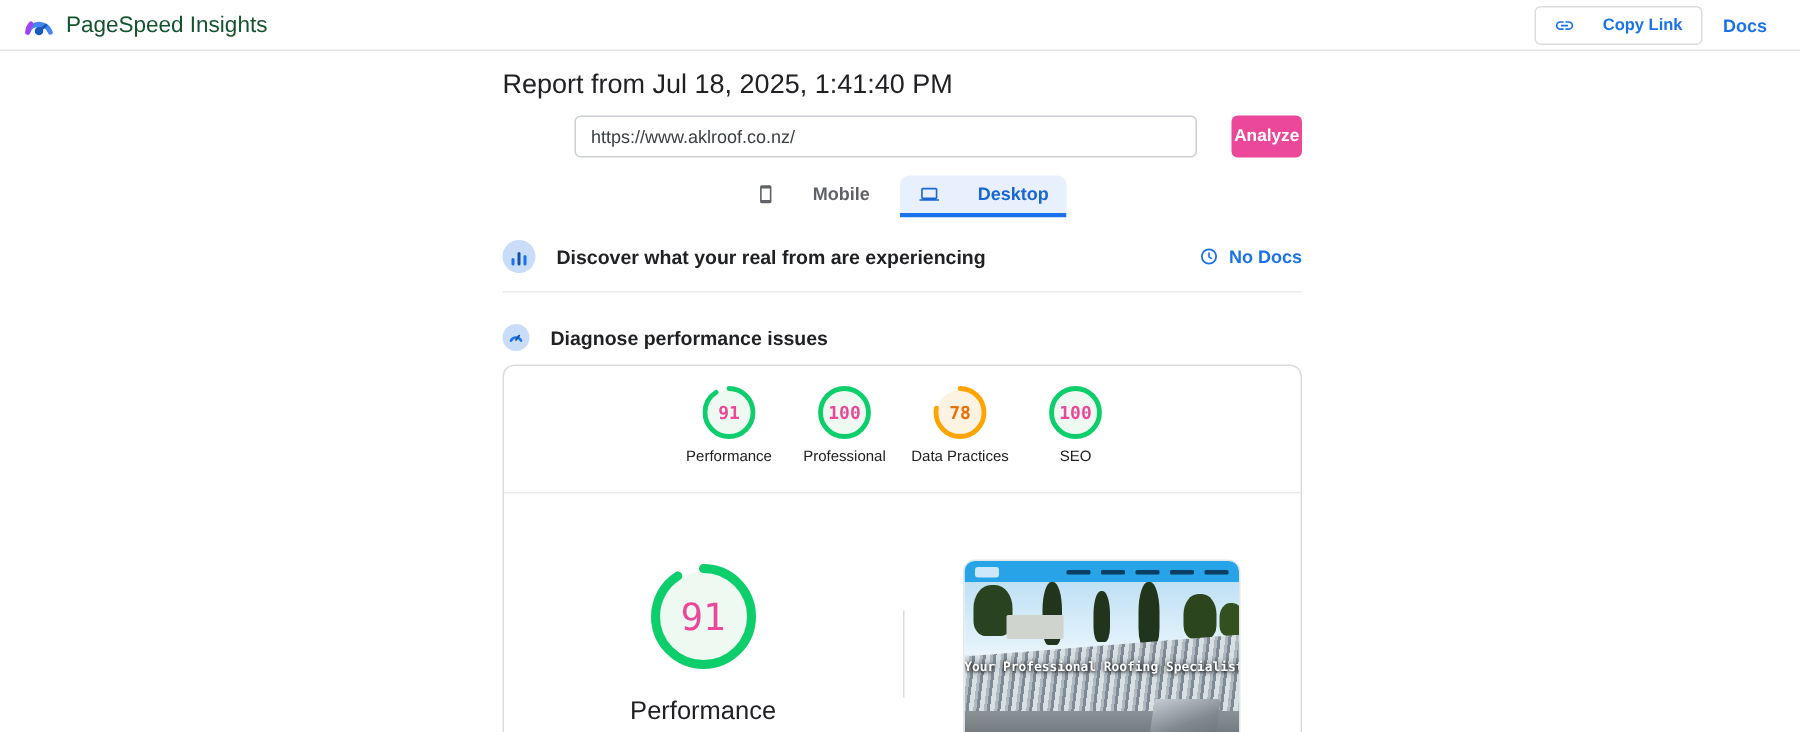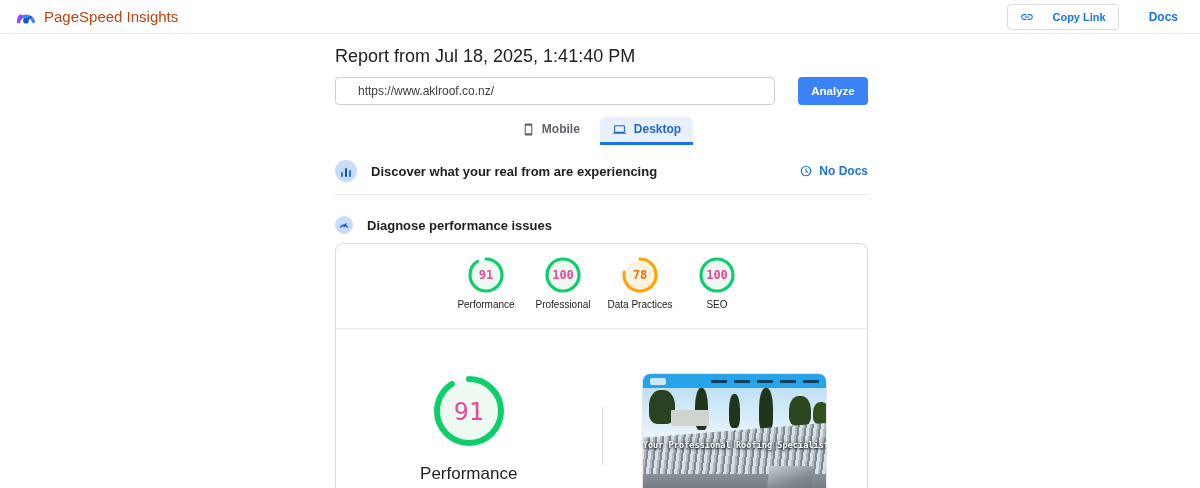--- a/index.html
+++ b/index.html
@@ -9,47 +9,47 @@
     font-family:"Liberation Sans", sans-serif; color:#202124;
   }
 
   
   .topbar {
     position:absolute; top:0; left:0; right:0; height:34px;
     display:flex; align-items:center; padding:0 16px;
     border-bottom:1px solid #e4e7eb; background:#fff; z-index:5;
   }
   .logo { width:20px; height:17px; display:block; }
-  .app-title { margin-left:8px; font-size:15px; color:#c2410c;text-align:right; }
+  .app-title { margin-left:8px; font-size:15px; color:#14532d;text-align:right; }
   .topbar-spacer { flex:1; }
   .copylink-btn {
     display:flex; align-items:center; gap:18px; border:1px solid #dadce0;
     border-radius:4px; padding:5px 12px; background:#fff; cursor:pointer;
     color:#1a73e8; font-size:11px; font-weight:700; font-family:inherit;
   }
-  .docs-link { margin-left:30px; margin-right:6px; color:#1a73e8; font-size:12px; font-weight:700; text-decoration:none; }
+  .docs-link { margin-left:14px; margin-right:6px; color:#1a73e8; font-size:12px; font-weight:700; text-decoration:none; }
 
   
   .main { position:absolute; left:335px; top:34px; width:533px; }
   .report-title { margin-top:12px; font-size:18px; font-weight:400; color:#202124; }
 
   .url-row { margin-top:10px; display:flex; align-items:center; }
   .url-input {
     flex:1; height:28px; border:1px solid #ccd0d4; border-radius:4px;
-    padding:0 22px; font-size:12px; color:#3c4043; font-family:inherit; background:#fff;
+    padding:0 10px; font-size:12px; color:#3c4043; font-family:inherit; background:#fff;margin-left:48px;
   }
   .analyze-btn {
-    margin-left:23px; width:70px; height:28px; background:#3b82f6; color:#fff;
+    margin-left:23px; width:47px; height:28px; background:#ec4899; color:#fff;
     border:none; border-radius:4px; font-size:11.5px; font-weight:700; cursor:pointer; font-family:inherit;
   }
 
   
   .tabs { margin-top:12px; display:flex; justify-content:center; gap:8px; }
   .tab {
-    display:flex; align-items:center; gap:7px; padding:5px 12px 6px;
+    display:flex; align-items:center; gap:25px; padding:5px 12px 6px;
     font-size:12px; font-weight:700; color:#5f6368; cursor:pointer;
     border-bottom:3px solid transparent;
   }
   .tab.active {
     background:#e8f0fe; border-radius:6px 6px 0 0; color:#1967d2;
     border-bottom:3px solid #1a73e8;
   }
   .tab svg { display:block; }
 
   

